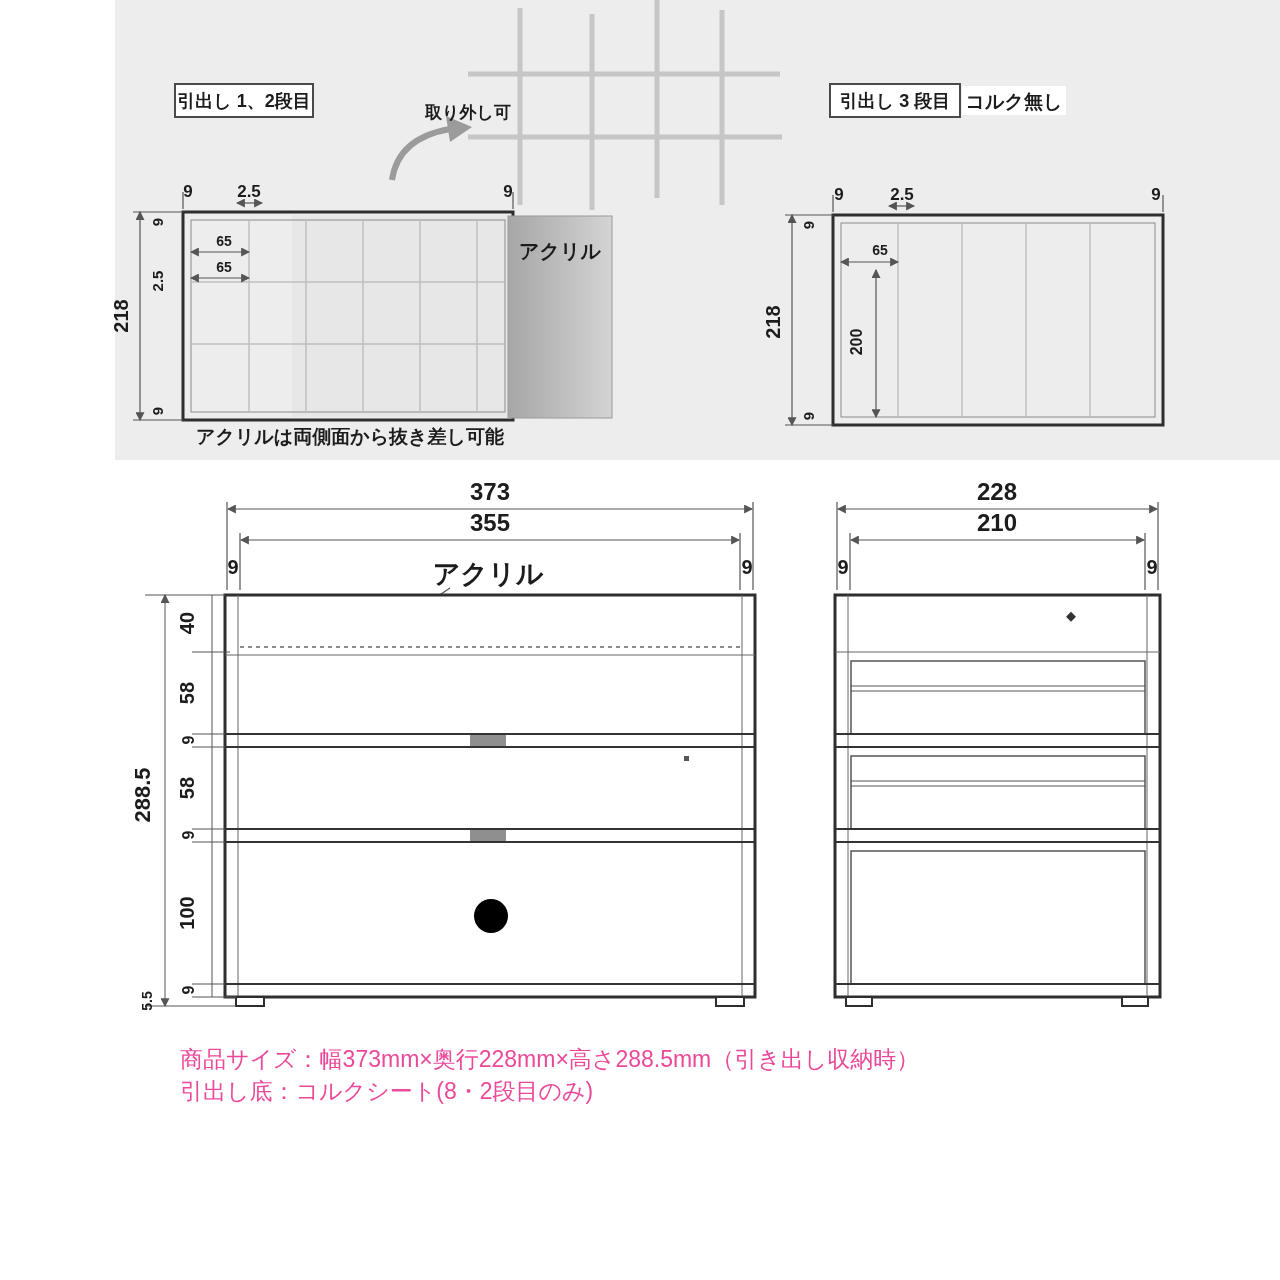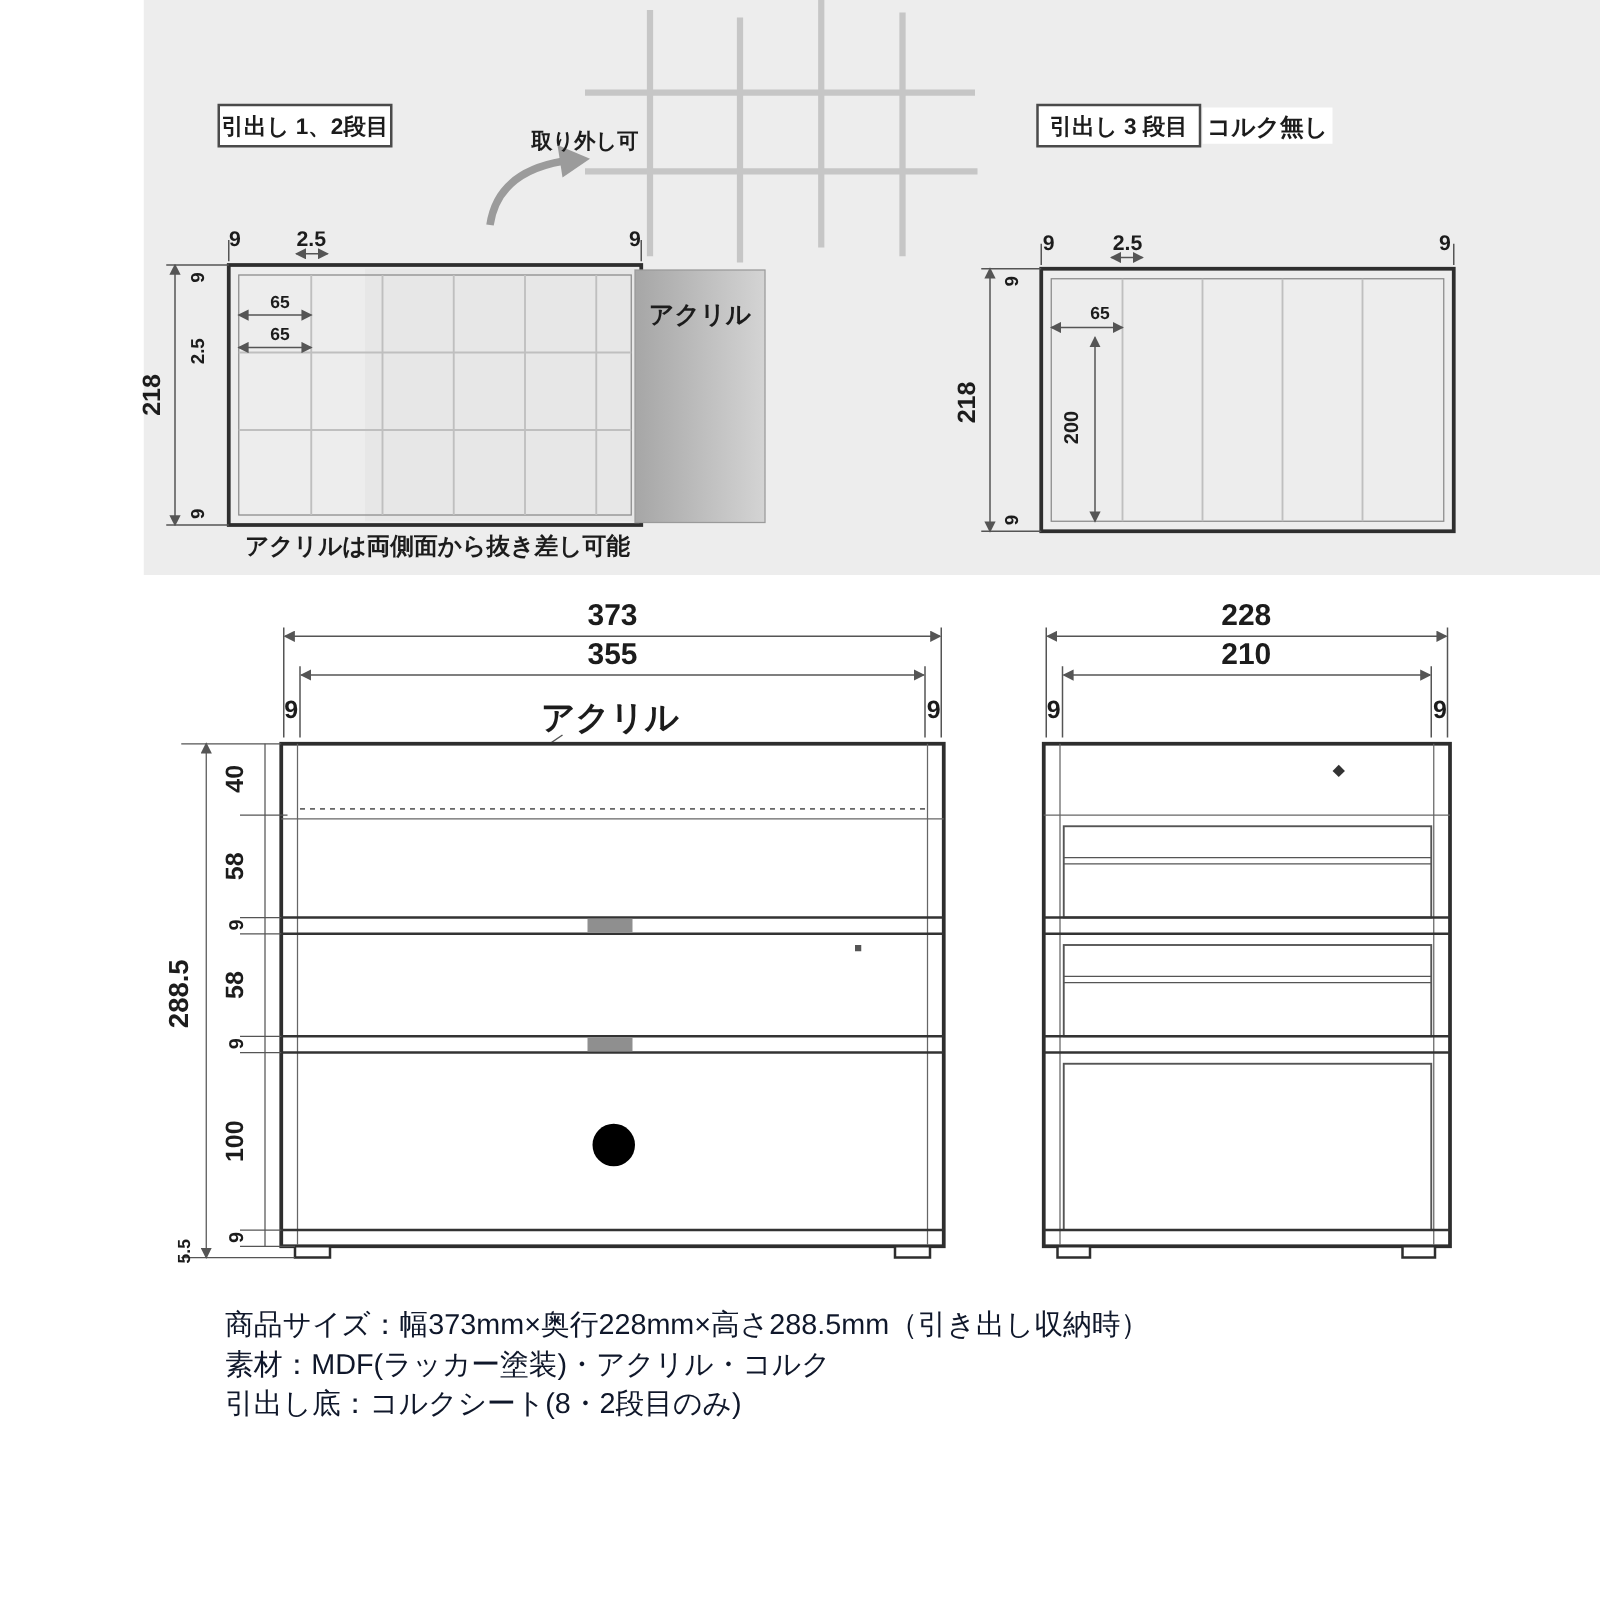--- a/index.html
+++ b/index.html
@@ -4,21 +4,21 @@
 <style>
   html,body{margin:0;padding:0;}
   body{
     width:1280px;height:1280px;position:relative;background:#ffffff;
     font-family:"Liberation Sans","DejaVu Sans",sans-serif;overflow:hidden;
   }
   #diagram{position:absolute;left:0;top:0;}
   svg text{fill:#1c1c1c;font-weight:600;font-family:"Liberation Sans","DejaVu Sans",sans-serif;}
   .specs{
     position:absolute;left:180px;top:1044px;width:1050px;
-    font-size:23px;line-height:31.5px;color:#0f172a;font-weight:400;
+    font-size:23px;line-height:31.5px;color:#ec4899;font-weight:400;
   }
 </style>
 </head>
 <body>
 
 <svg id="diagram" width="1280" height="1280" viewBox="0 0 1280 1280">
   <defs>
     <marker id="arrowE" markerWidth="9" markerHeight="9" refX="7" refY="4" orient="auto-start-reverse" markerUnits="userSpaceOnUse" viewBox="0 0 8 8">
       <path d="M0,0 L8,4 L0,8 Z" fill="#555"></path>
     </marker>
@@ -225,15 +225,14 @@
       <line x1="835" y1="984" x2="1160" y2="984"></line>
     </g>
     <rect x="1068" y="613" width="7" height="7" transform="rotate(45 1071 616)" fill="#333"></rect>
     <rect x="846" y="997" width="26" height="9" fill="#ffffff" stroke="#2e2e2e" stroke-width="2"></rect>
     <rect x="1122" y="997" width="26" height="9" fill="#ffffff" stroke="#2e2e2e" stroke-width="2"></rect>
   </g>
 </svg>
 
 <div class="specs">
   <div>商品サイズ：幅373mm×奥行228mm×高さ288.5mm（引き出し収納時）</div>
-  <div>素材：MDF(ラッカー塗装)・アクリル・コルク</div>
   <div>引出し底：コルクシート(8・2段目のみ)</div>
 </div>
 
 </body></html>

